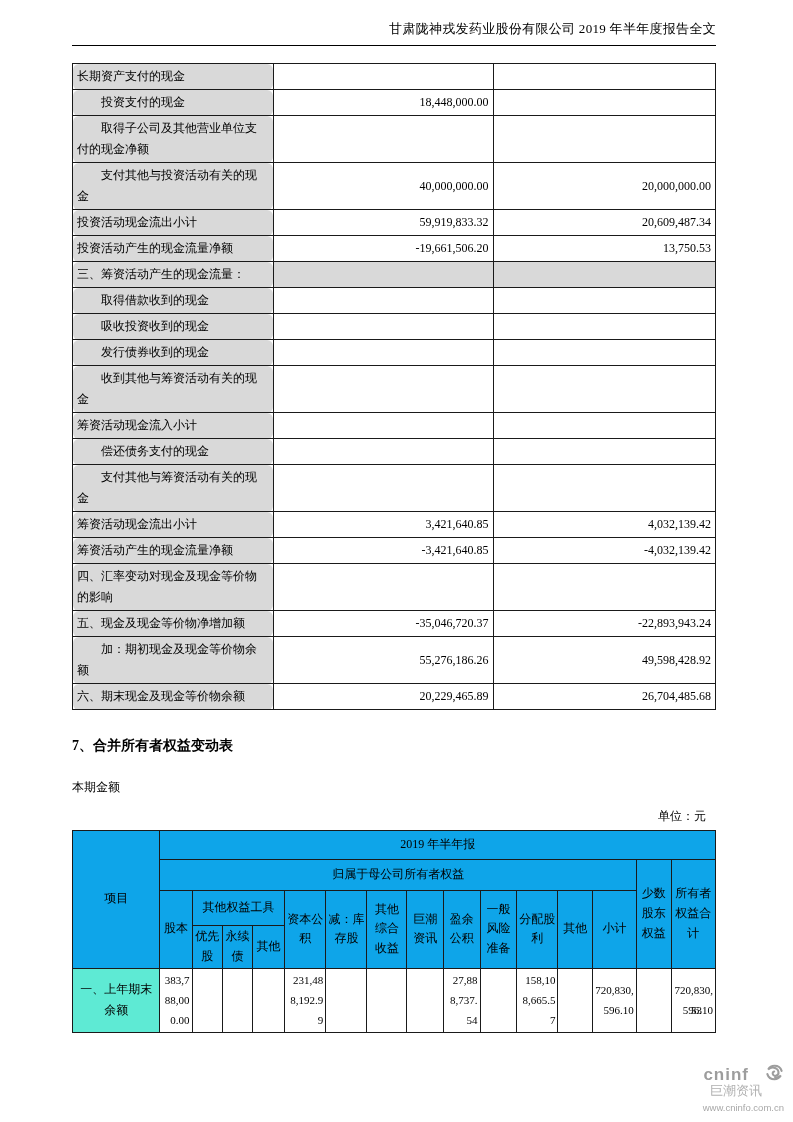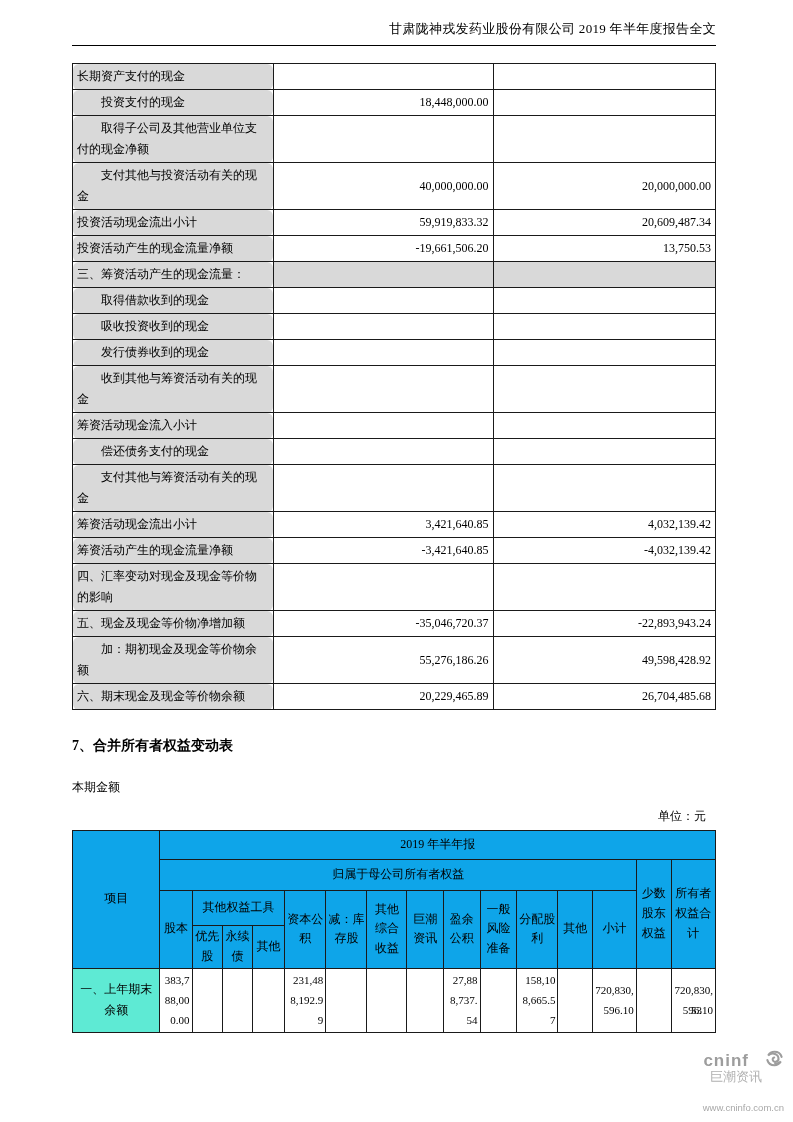--- a/index.html
+++ b/index.html
@@ -47,21 +47,21 @@
   table.equity td.val{
     text-align:right;font-size:11px;line-height:1.85;vertical-align:middle;
   }
 
   
   .page-number{position:absolute;top:1004px;right:91px;font-size:11px;}
   .logo{position:absolute;right:9px;bottom:8px;text-align:right;color:#a6a6a6;line-height:1.15;}
   .logo-top{display:flex;align-items:center;justify-content:flex-end;gap:16px;}
   .logo-brand{font-family:"Liberation Sans","DejaVu Sans",sans-serif;font-weight:bold;font-size:17px;color:#9d9d9d;letter-spacing:1px;}
   .logo-sub{font-size:13px;color:#b0b0b0;margin-right:22px;margin-top:-2px;}
-  .logo-url{font-family:"Liberation Sans","DejaVu Sans",sans-serif;font-size:9.5px;color:#a8a8a8;margin-top:18px;}
+  .logo-url{font-family:"Liberation Sans","DejaVu Sans",sans-serif;font-size:9.5px;color:#a8a8a8;margin-top:4px;}
 </style>
 </head>
 <body>
 
 <div class="page">
 
   <div class="doc-header">
     <span>甘肃陇神戎发药业股份有限公司 2019 年半年度报告全文</span>
   </div>
 

